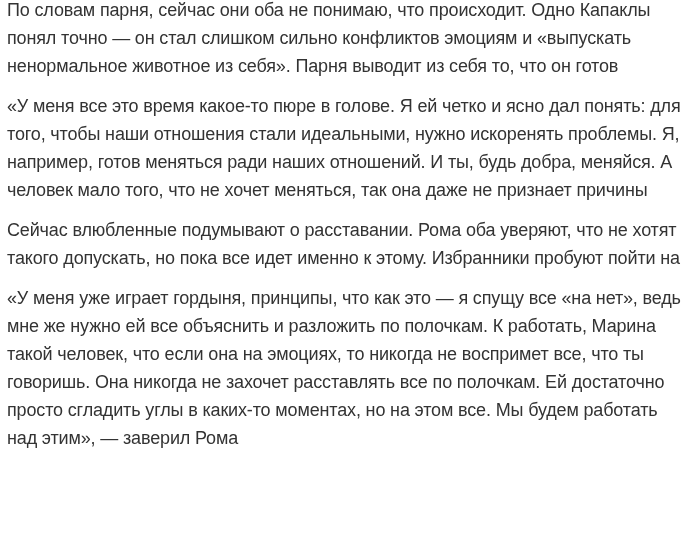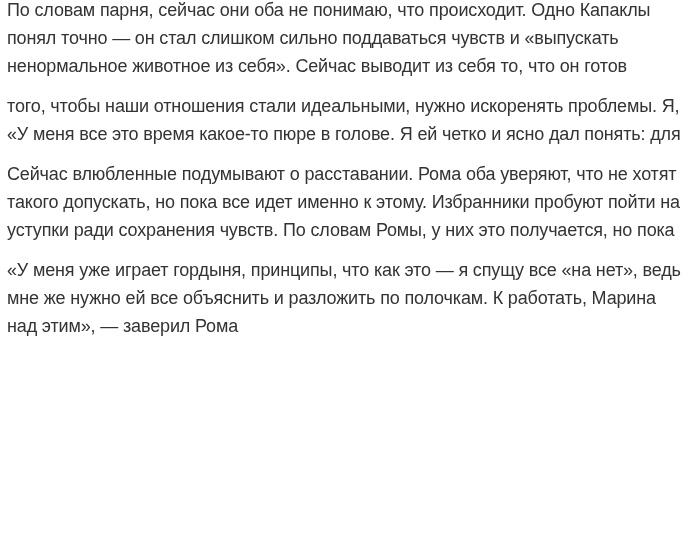--- a/index.html
+++ b/index.html
@@ -29,35 +29,39 @@
   }
 </style>
 </head>
 <body>
 
 <div class="page">
   <div class="article">
 
     <p class="para">
       <span class="line" style="display:block">По словам парня, сейчас они оба не понимаю, что происходит. Одно Капаклы</span>
-      <span class="line" style="display:block">понял точно — он стал слишком сильно поддаваться чувств и «выпускать</span>
-      <span class="line" style="display:block">ненормальное животное из себя». Сейчас выводит из себя то, что он готов</span>
+      <span class="line" style="display:block">понял точно — он стал слишком сильно конфликтов эмоциям и «выпускать</span>
+      <span class="line" style="display:block">ненормальное животное из себя». Парня выводит из себя то, что он готов</span>
     </p>
 
     <p class="para">
+      <span class="line" style="display:block">«У меня все это время какое-то пюре в голове. Я ей четко и ясно дал понять: для</span>
       <span class="line" style="display:block">того, чтобы наши отношения стали идеальными, нужно искоренять проблемы. Я,</span>
-      <span class="line" style="display:block">«У меня все это время какое-то пюре в голове. Я ей четко и ясно дал понять: для</span>
+      <span class="line" style="display:block">например, готов меняться ради наших отношений. И ты, будь добра, меняйся. А</span>
+      <span class="line" style="display:block">человек мало того, что не хочет меняться, так она даже не признает причины</span>
     </p>
 
     <p class="para">
       <span class="line" style="display:block">Сейчас влюбленные подумывают о расставании. Рома оба уверяют, что не хотят</span>
       <span class="line" style="display:block">такого допускать, но пока все идет именно к этому. Избранники пробуют пойти на</span>
-      <span class="line" style="display:block">уступки ради сохранения чувств. По словам Ромы, у них это получается, но пока</span>
     </p>
 
     <p class="para">
       <span class="line" style="display:block">«У меня уже играет гордыня, принципы, что как это — я спущу все «на нет», ведь</span>
       <span class="line" style="display:block">мне же нужно ей все объяснить и разложить по полочкам. К работать, Марина</span>
+      <span class="line" style="display:block">такой человек, что если она на эмоциях, то никогда не воспримет все, что ты</span>
+      <span class="line" style="display:block">говоришь. Она никогда не захочет расставлять все по полочкам. Ей достаточно</span>
+      <span class="line" style="display:block">просто сгладить углы в каких-то моментах, но на этом все. Мы будем работать</span>
       <span class="line" style="display:block">над этим», — заверил Рома</span>
     </p>
 
   </div>
 </div>
 
 </body></html>

